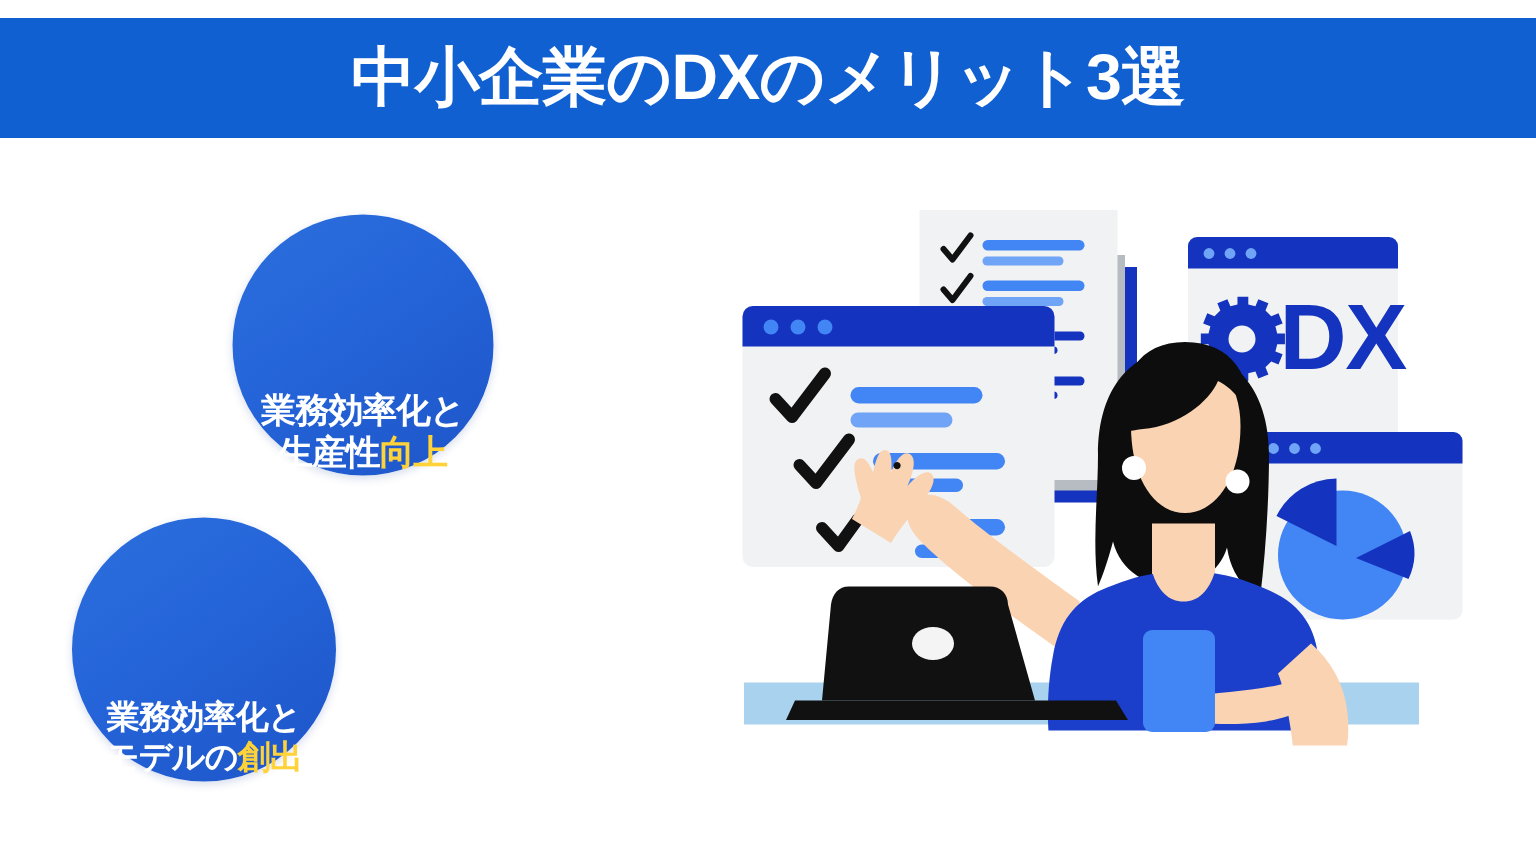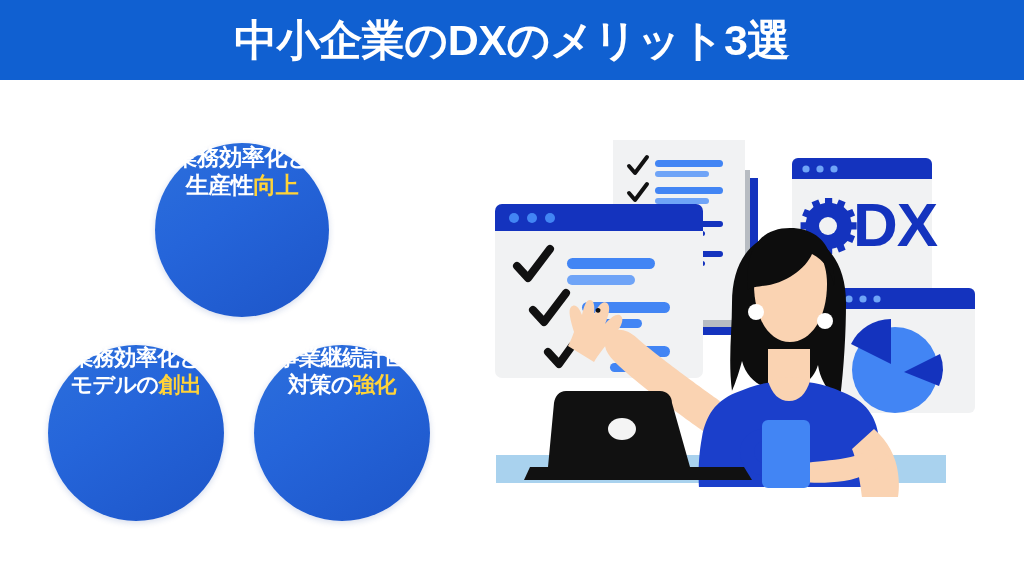--- a/index.html
+++ b/index.html
@@ -14,21 +14,21 @@
     position: relative;
     width: 1024px;
     height: 576px;
     background: #ffffff;
     overflow: hidden;
   }
 
   
   #header-banner {
     position: absolute;
-    left: 0; top: 0;
+    left: 0; top: 12px;
     width: 1024px;
     height: 80px;
     background: #1060D1;
     display: flex;
     align-items: center;
     justify-content: center;
   }
   #header-title {
     color: #ffffff;
     font-size: 43px;
@@ -36,21 +36,21 @@
     letter-spacing: -0.5px;
     line-height: 1;
     white-space: nowrap;
   }
 
   
   .benefit-circle {
     position: absolute;
     border-radius: 50%;
     display: flex;
-    align-items: flex-start;
+    align-items: flex-end;
     justify-content: center;
     text-align: center;
     background: linear-gradient(145deg, #2C6FDC 0%, #2565DA 40%, #1D55C8 100%);
     box-shadow: 0 2px 6px rgba(20,60,150,0.18);
   }
   .benefit-text {
     color: #ffffff;
     font-weight: 700;
     line-height: 1.22;
     letter-spacing: -0.5px;
@@ -93,26 +93,20 @@
     </div>
   </div>
 
   <div class="benefit-circle" id="circle-2">
     <div class="benefit-text">
       <span>業務効率化と</span><br>
       <span>モデルの</span><span class="hl">創出</span>
     </div>
   </div>
 
-  <div class="benefit-circle" id="circle-3">
-    <div class="benefit-text">
-      <span>事業継続計画</span><br>
-      <span>対策の</span><span class="hl">強化</span>
-    </div>
-  </div>
 
   <div id="illustration">
     <svg width="554" height="440" viewBox="0 0 554 440" xmlns="http://www.w3.org/2000/svg">
 
       <rect x="26" y="377" width="450" height="28" fill="#A9D2EE"></rect>
 
       <rect x="160" y="100" width="128" height="157" fill="#1433BE"></rect>
       <rect x="152" y="92" width="128" height="157" fill="#B7BCC2"></rect>
 
       <g>

